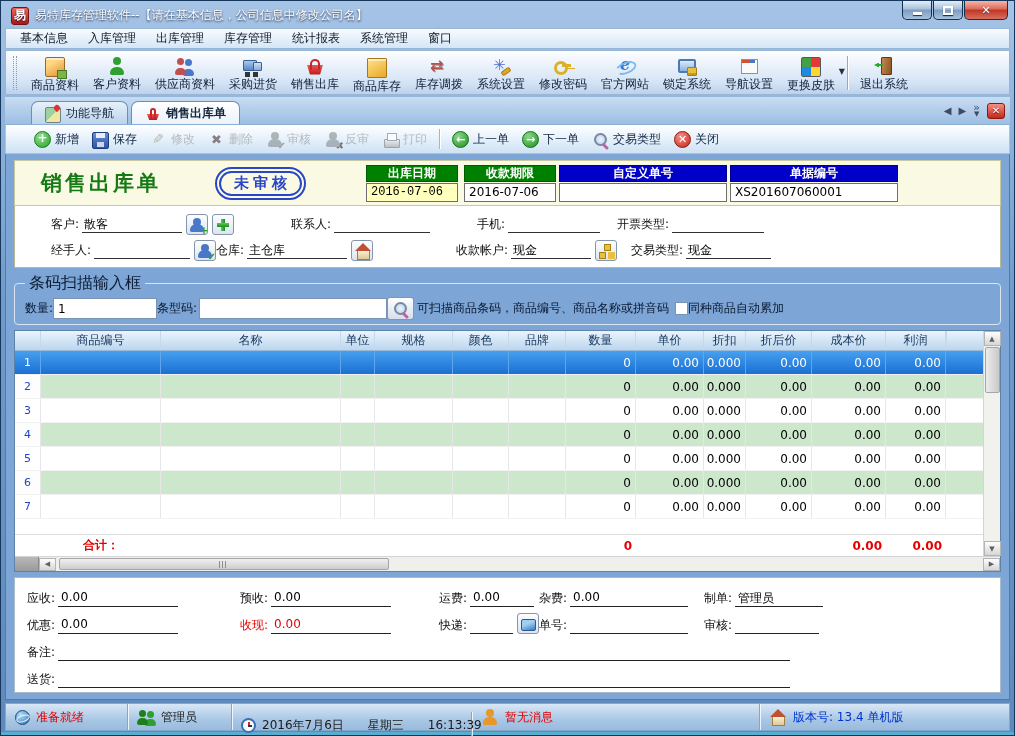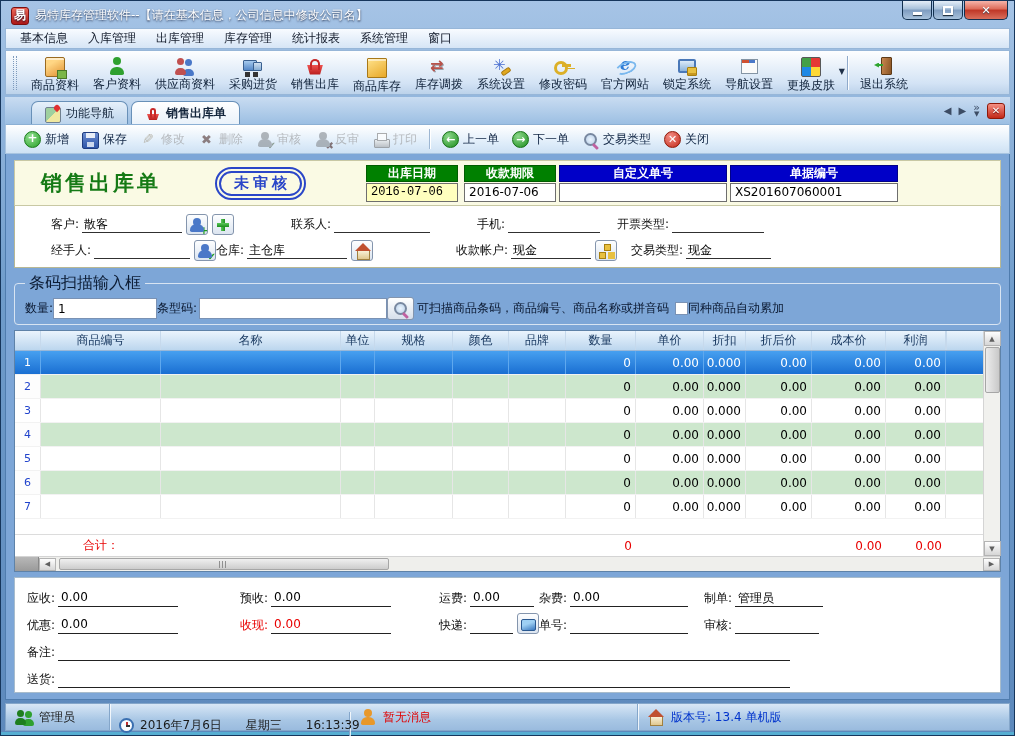--- a/index.html
+++ b/index.html
@@ -27,21 +27,21 @@
   
   .tabstrip{height:27px;margin-top:2px;display:flex;align-items:flex-end;padding:0 2px 0 26px;background:linear-gradient(#c9dcf1,#9cbfe3)}
   .tab{display:flex;align-items:center;gap:5px;height:23px;padding:0 13px;border:1px solid #6890b8;border-bottom:none;border-radius:7px 7px 0 0;background:linear-gradient(#e6f0fa,#bcd4ec);margin-right:3px;font-size:12px;color:#14263c;cursor:default}
   .tab.active{background:linear-gradient(#ffffff,#eaf2fa);font-weight:bold}
   .tabctl{margin-left:auto;display:flex;align-items:center;gap:7px;align-self:center;color:#3c4c64;font-size:10px;padding-right:3px}
   .tabarrow{cursor:default}
   .tabmore{display:flex;flex-direction:column;align-items:center;line-height:6px;font-size:11px}
   .tabmore i{font-style:normal;font-size:7px}
   .tabx{width:18px;height:16px;background:linear-gradient(#f49084,#c22818);border:1px solid #8e1808;border-radius:3px;color:#fff;font-weight:bold;font-size:10px;display:flex;align-items:center;justify-content:center;text-shadow:0 1px 1px #600}
   
-  .formbar{height:30px;background:linear-gradient(#ffffff,#dcebf9 70%,#cfe1f3);border:1px solid #a8c4e0;border-top:1px solid #8cb0d4;display:flex;align-items:center;padding-left:12px;gap:1px}
+  .formbar{height:30px;background:linear-gradient(#ffffff,#dcebf9 70%,#cfe1f3);border:1px solid #a8c4e0;border-top:1px solid #8cb0d4;display:flex;align-items:center;padding-left:22px;gap:1px}
   .fbitem{display:flex;align-items:center;gap:4px;padding:3px 6px;border-radius:3px;font-size:12px;color:#102544;cursor:default}
   .fbitem.disabled{color:#98a4b4;filter:grayscale(.85);opacity:.7}
   .fbsep{width:1px;height:20px;background:#9db6d2;box-shadow:1px 0 0 #fff;margin:0 5px}
   
   .content{flex:1;background:#7da6d7;border:1px solid #4f7cae;border-top:none;padding:6px 8px;display:flex;flex-direction:column;overflow:hidden}
   .hdrpanel{height:46px;background:#fafae4;border:1px solid #c8c8a4;display:flex;align-items:center;padding:0 10px;flex:none}
   .formtitle{color:#157a15;font-size:21px;font-weight:bold;letter-spacing:3px;margin-left:16px;white-space:nowrap}
   .stamp{margin-left:58px;color:#2a46c8;font-weight:bold;font-size:15px;letter-spacing:4px;border:2px solid #2a46c8;border-radius:14px;padding:1px 9px 1px 13px;outline:2px solid #2a46c8;outline-offset:2px;background:#fafae4;white-space:nowrap}
   .hdrfields{margin-left:auto;display:flex;margin-right:92px}
   .hfield{display:flex;flex-direction:column;margin-left:3px}
@@ -76,21 +76,21 @@
   .grow{display:flex;height:24px;border-bottom:1px solid #f2f2f2}
   .gc{flex:none;border-right:1px solid #e6e6e6;font-size:12px;display:flex;align-items:center;padding:0 4px;overflow:hidden;white-space:nowrap}
   .gc.num{justify-content:center;color:#2244cc;font-size:11px;padding:0}
   .gc.r{justify-content:flex-end}
   .gc.fillc{flex:1;border-right:none}
   .grow.green .gc{background:#cde7cd}
   .grow.green .gc.num{background:#fdfdfd}
   .grow.sel .gc,.grow.sel .gc.num{background:linear-gradient(#47a0f0,#1a6fd2);color:#fff;border-right-color:#5fa8ee}
   .gfill{flex:1}
   .gtotal{height:22px;display:flex;align-items:center;border-top:1px solid #dcdcdc;flex:none}
-  .gtotal .gc{border-right:none;font-weight:normal;color:#e80000}
+  .gtotal .gc{border-right:none;font-weight:bold;color:#e80000}
   .vscroll{flex:none;width:17px;background:#f1f1ee;border-left:1px solid #d4d4d4;display:flex;flex-direction:column;align-items:center}
   .sbtn{flex:none;width:17px;height:15px;background:linear-gradient(#fefefe,#d6d6d6);border:1px solid #b4b4b4;color:#606060;font-size:7px;display:flex;align-items:center;justify-content:center}
   .vthumb{width:15px;height:46px;background:linear-gradient(90deg,#ececec,#c9c9c9);border:1px solid #a6a6a6;border-radius:2px;margin-top:1px}
   .vspace{flex:1}
   .hscroll{height:15px;background:#efefec;border-top:1px solid #d4d4d4;display:flex;align-items:center;flex:none}
   .hgrip{width:24px;height:14px;background:linear-gradient(#b8b8b8,#9a9a9a);border-right:1px solid #888;flex:none}
   .hscroll .sbtn{height:13px}
   .hthumb{width:330px;height:12px;background:linear-gradient(#f0f0f0,#cdcdcd);border:1px solid #a6a6a6;border-radius:2px;margin-left:3px;position:relative;flex:none}
   .hthumb::after{content:"";position:absolute;left:50%;top:2px;width:9px;height:7px;margin-left:-5px;background:repeating-linear-gradient(90deg,#909090 0 1px,transparent 1px 3px)}
   .hspace{flex:1}
@@ -646,20 +646,24 @@
         <span class="fval fline longline"></span>
       </div>
       <div class="frow">
         <span class="flab">送货:</span>
         <span class="fval fline longline"></span>
       </div>
     </div>
   </div>
 
   <div class="statusbar" id="statusbar">
+      <div class="seg" style="width: 122px;">
+        <span class="i ic-globe"></span>
+        <span style="color: rgb(224, 0, 0);">准备就绪</span>
+      </div>
       <div class="seg" style="width: 104px;">
         <span class="i ic-persons" style="--a: #2fa02f; --b: #1e7e1e;"></span>
         <span style="color: rgb(26, 26, 26);">管理员</span>
       </div>
       <div class="seg" style="width: 240px; margin-top: 16px;">
         <span class="i ic-clock"></span>
         <span style="margin-left: 0px; color: rgb(26, 26, 26);">2016年7月6日</span>
         <span style="margin-left: 18px; color: rgb(26, 26, 26);">星期三</span>
         <span style="margin-left: 18px; color: rgb(26, 26, 26);">16:13:39</span>
       </div>

